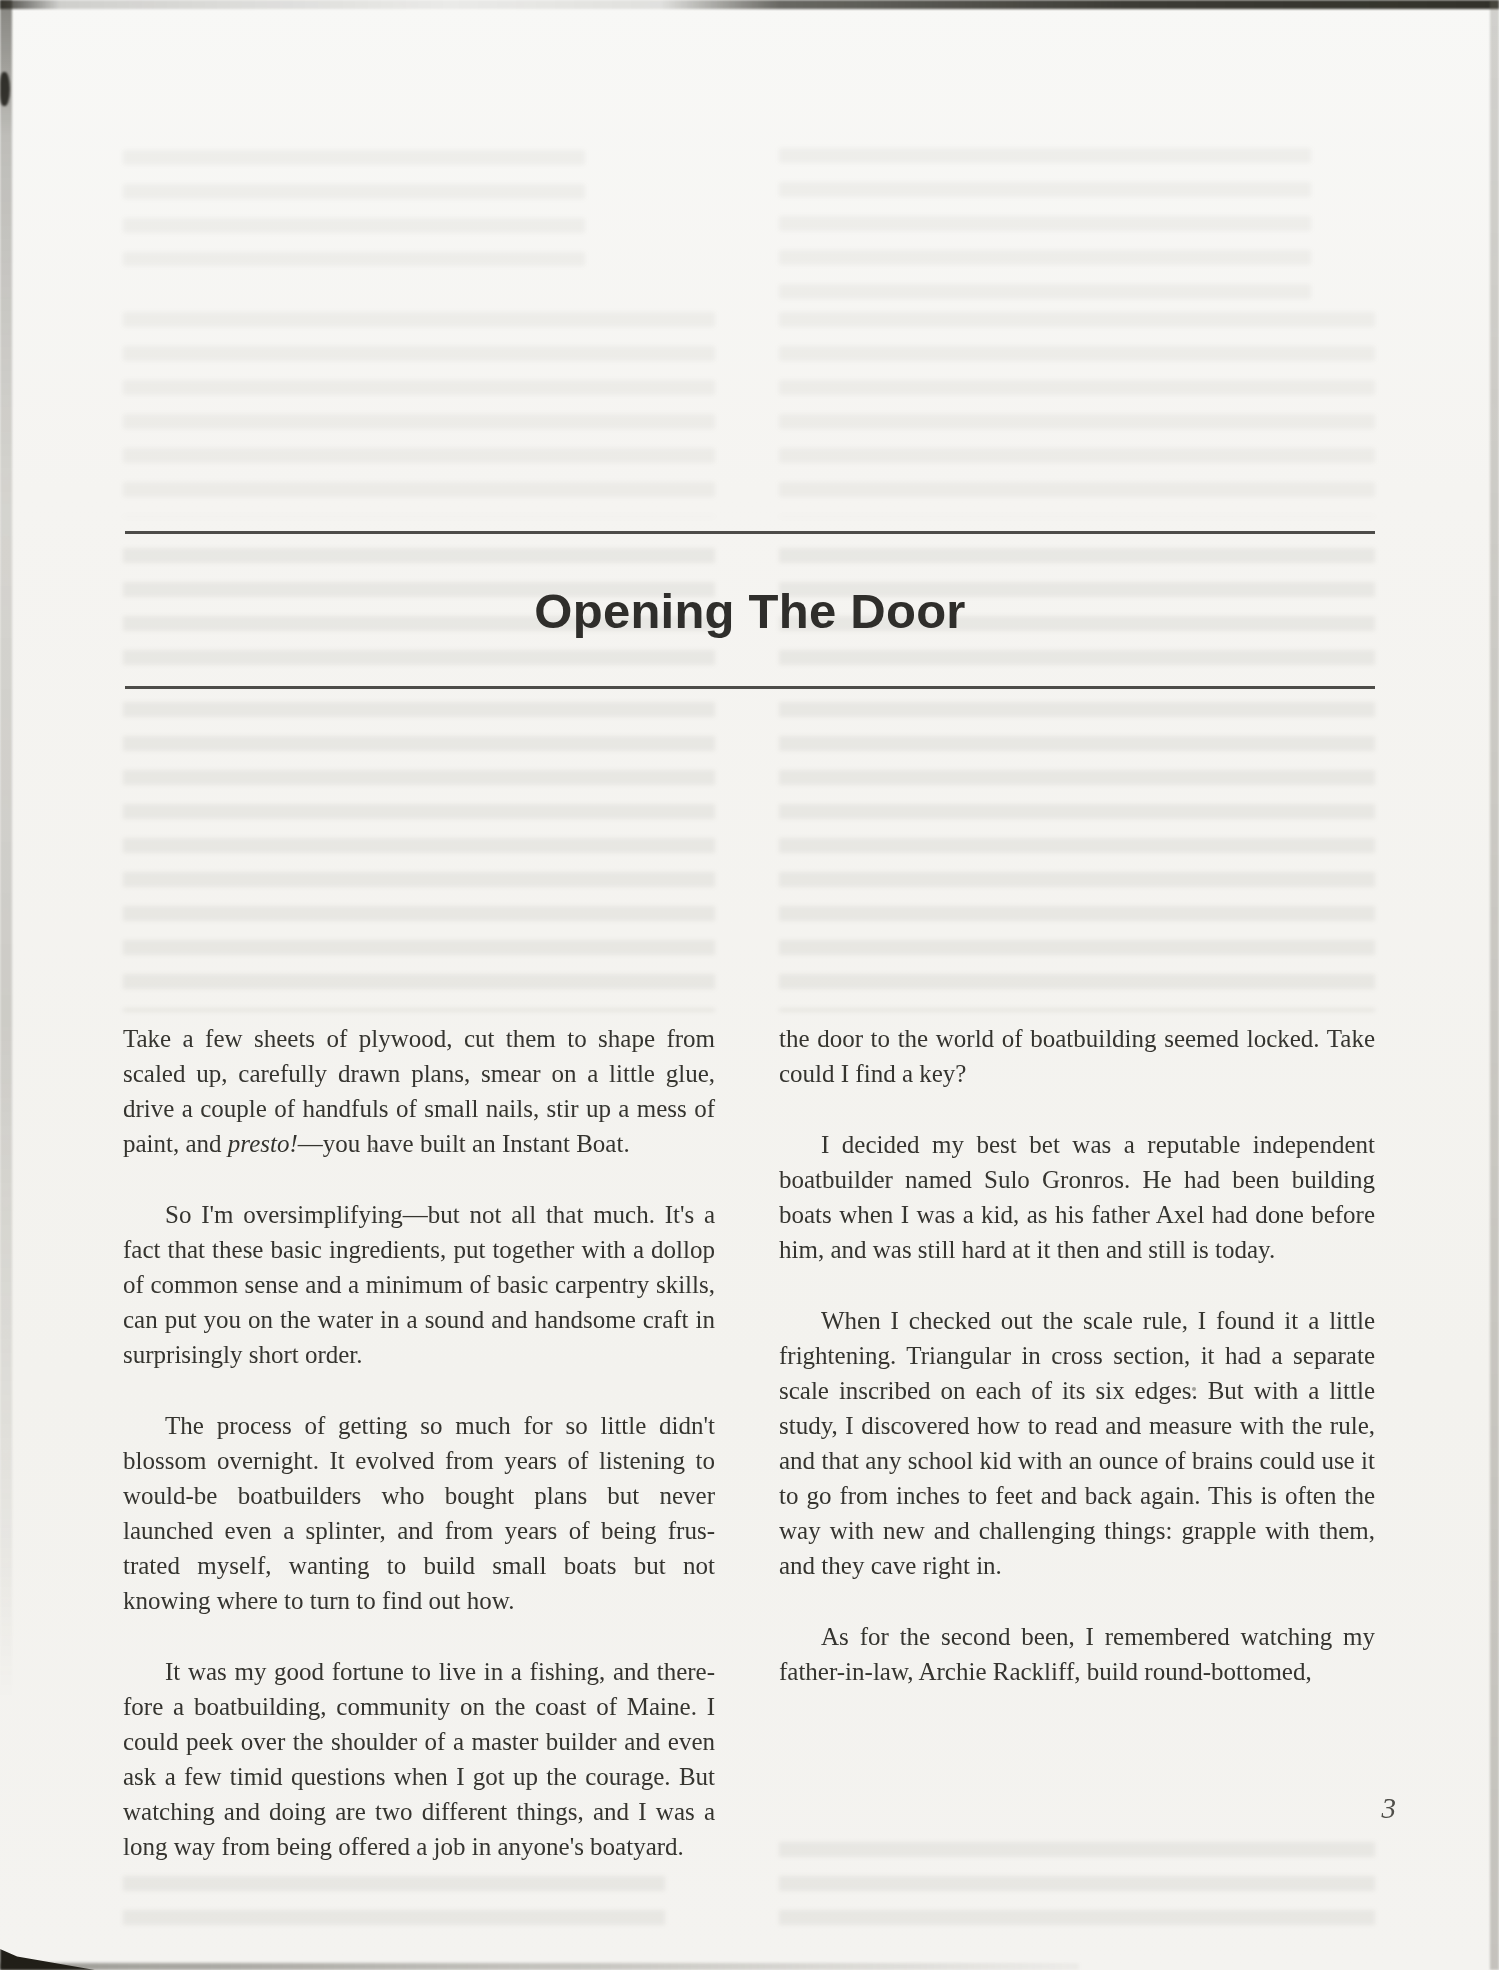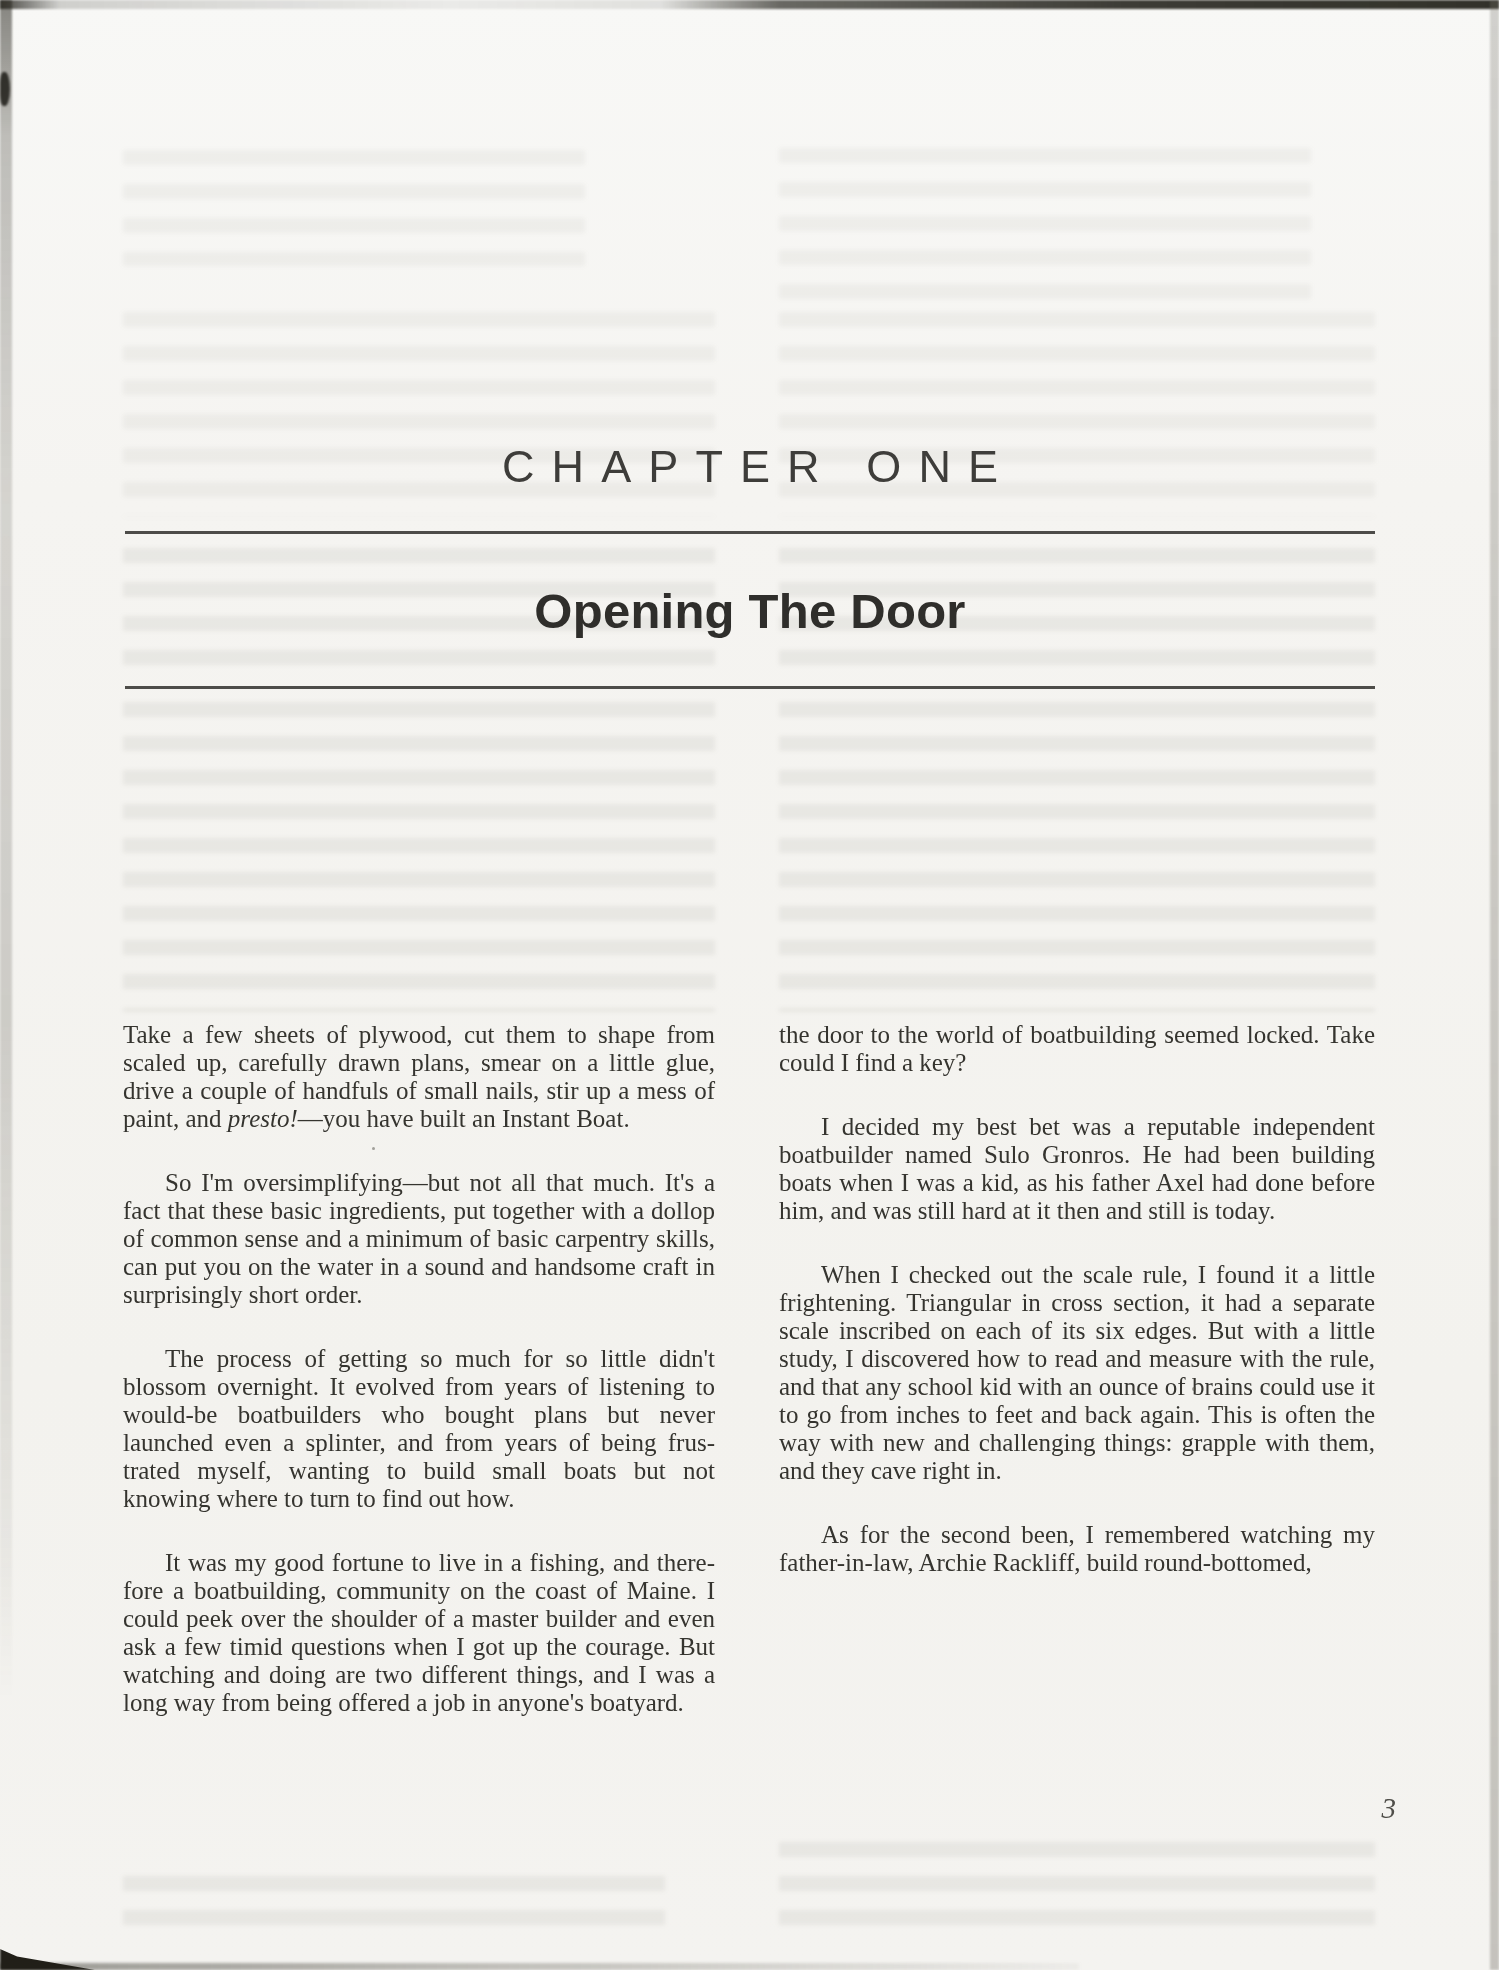--- a/index.html
+++ b/index.html
@@ -79,21 +79,21 @@
     position: absolute; left: 125px; top: 583px; width: 1250px;
     text-align: center;
     font-family: "Liberation Sans", sans-serif;
     font-size: 49px; font-weight: 700;
     color: #2f2e2b;
     letter-spacing: 0.005em;
   }
   .column {
     position: absolute; top: 1021px;
     color: #35342f;
-    font-size: 25px; line-height: 28px;
+    font-size: 25px; line-height: 35px;
     text-align: justify;
   }
   .col-left  { left: 123px; width: 592px; }
   .col-right { left: 779px; width: 596px; }
   .column p { margin: 0; hyphens: manual; }
   .column p.indent { text-indent: 42px; margin-top: 36px; }
   .page-number {
     position: absolute; left: 1356px; top: 1792px; width: 40px;
     font-style: italic; font-size: 29px; color: #504f4a;
     text-align: right;
@@ -109,21 +109,20 @@
   <div class="ghost faint" style="left:779px; top:148px; width:532px; height:160px;"></div>
   <div class="ghost faint" style="left:123px; top:312px; width:592px; height:205px;"></div>
   <div class="ghost faint" style="left:779px; top:312px; width:596px; height:205px;"></div>
   <div class="ghost" style="left:123px; top:548px; width:592px; height:128px;"></div>
   <div class="ghost" style="left:779px; top:548px; width:596px; height:128px;"></div>
   <div class="ghost" style="left:123px; top:702px; width:592px; height:310px;"></div>
   <div class="ghost" style="left:779px; top:702px; width:596px; height:310px;"></div>
   <div class="ghost" style="left:123px; top:1876px; width:542px; height:66px;"></div>
   <div class="ghost" style="left:779px; top:1842px; width:596px; height:95px;"></div>
 
-  <div class="chapter-heading">CHAPTER  ONE</div>
   <div class="rule rule-top"></div>
   <div class="section-title">Opening The Door</div>
   <div class="rule rule-bottom"></div>
 
   <div class="column col-left">
     <p><span>Take a few sheets of plywood, cut them to shape from scaled up, carefully drawn plans, smear on a little glue, drive a couple of handfuls of small nails, stir up a mess of paint, and </span><i>presto!</i><span>—you have built an Instant Boat.</span></p>
     <p class="indent">So I'm oversimplifying—but not all that much. It's a fact that these basic ingredients, put together with a dollop of common sense and a minimum of basic car­pentry skills, can put you on the water in a sound and handsome craft in surprisingly short order.</p>
     <p class="indent">The process of getting so much for so little didn't blossom overnight. It evolved from years of listening to would-be boatbuilders who bought plans but never launched even a splinter, and from years of being frus­trated myself, wanting to build small boats but not knowing where to turn to find out how.</p>
     <p class="indent">It was my good fortune to live in a fishing, and there­fore a boatbuilding, community on the coast of Maine. I could peek over the shoulder of a master builder and even ask a few timid questions when I got up the cour­age. But watching and doing are two different things, and I was a long way from being offered a job in anyone's boatyard.</p>
   </div>

